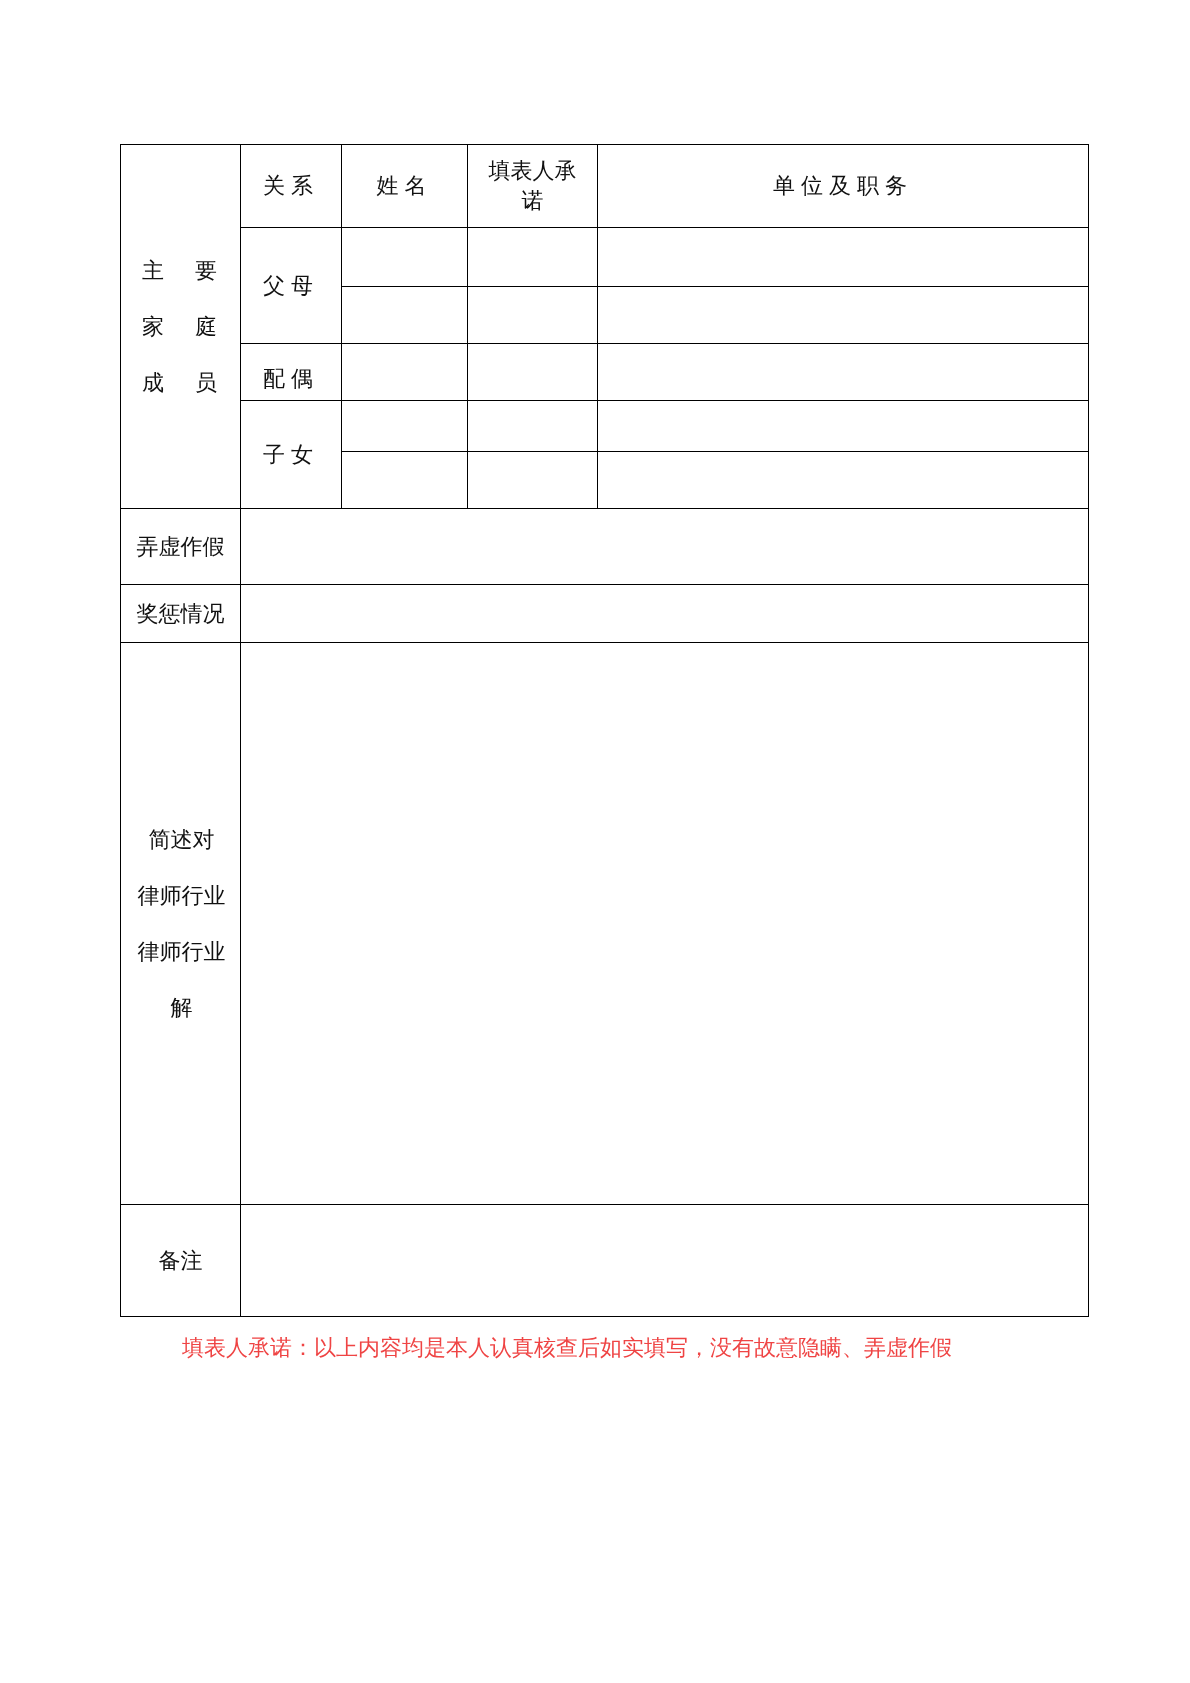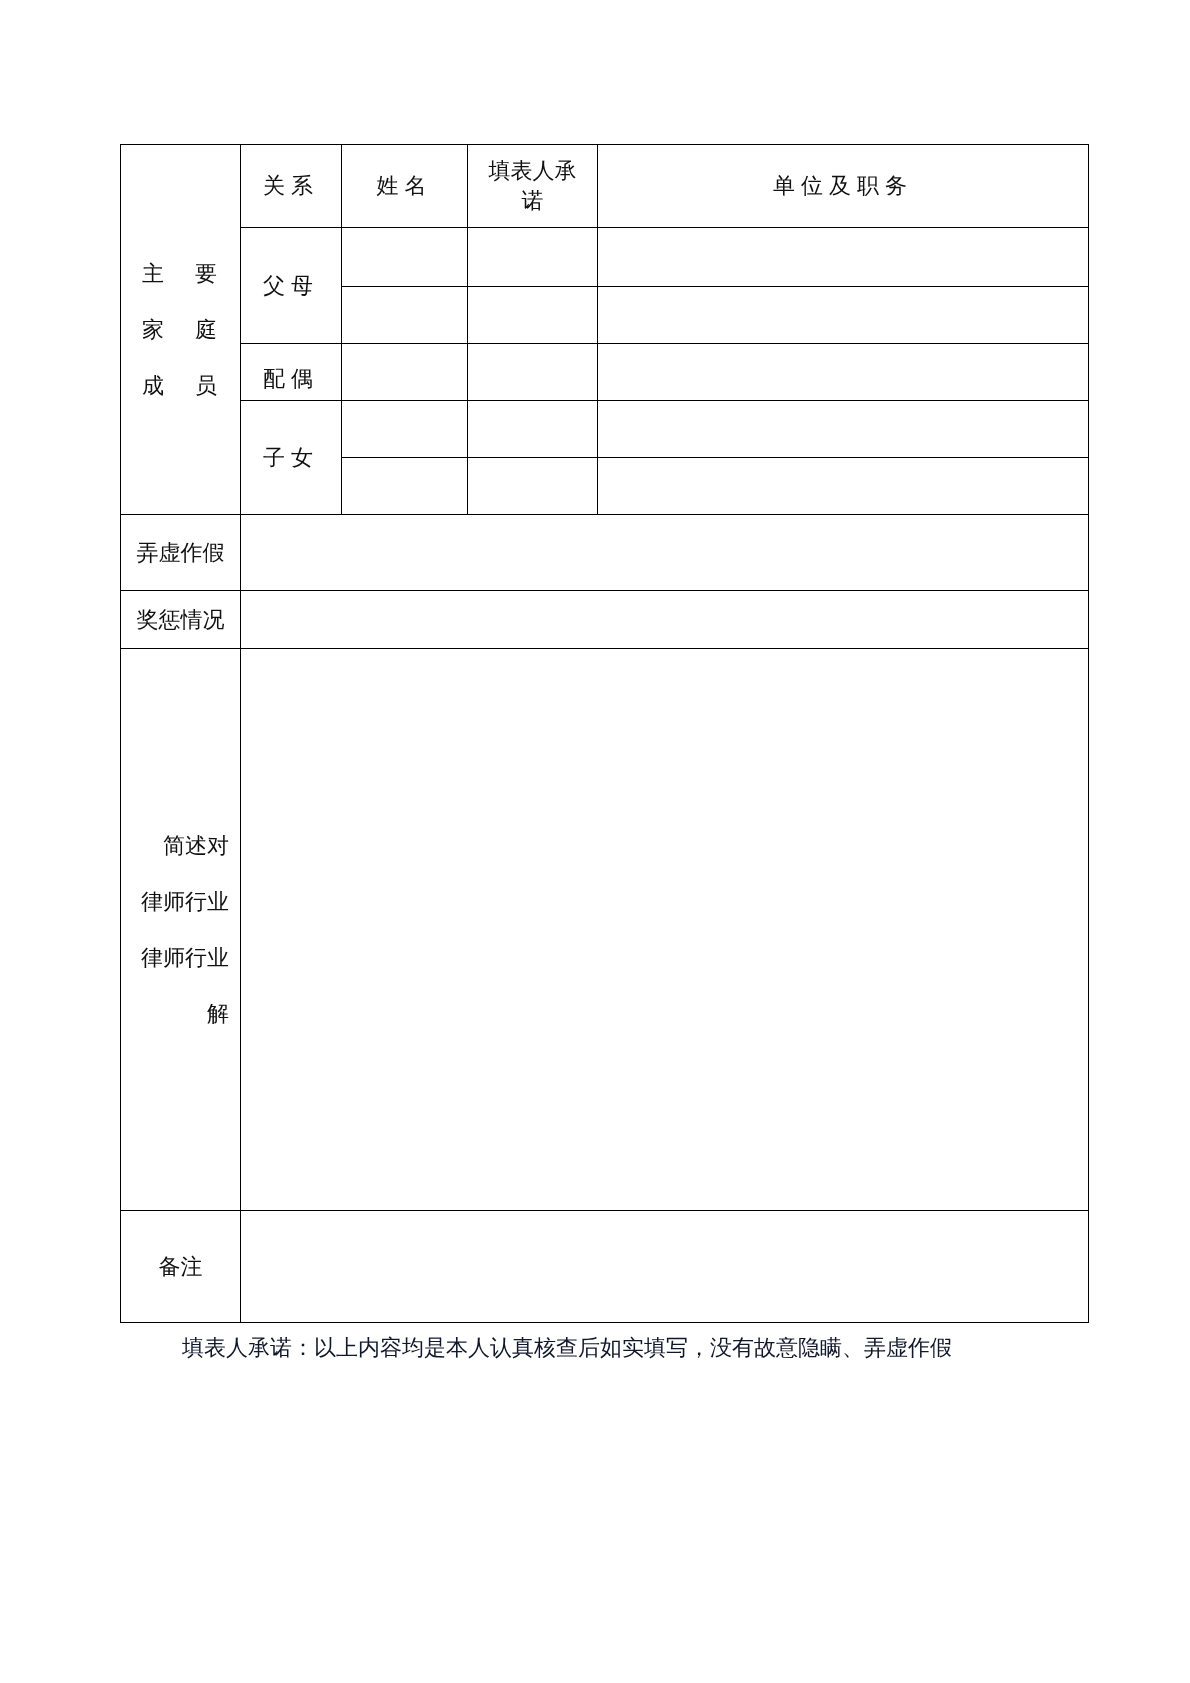--- a/index.html
+++ b/index.html
@@ -12,26 +12,26 @@
       position: absolute; left: 120px; top: 144px;
       width: 968px; height: 1170px;
       border-collapse: collapse; table-layout: fixed;
     }
     .form-table td {
       border: 1.5px solid #000000;
       padding: 11px; font-size: 22px; vertical-align: middle;
       box-sizing: border-box;
     }
     .c { text-align: center; }
-    .label-left { text-align: right; padding-left: 13px !important; line-height: 56px; }
+    .label-left { text-align: center; padding-left: 13px !important; line-height: 56px; }
     .vlabel { text-align: right; line-height: 56px; letter-spacing: 12px; padding-left: 8px !important; }
     .hdr { letter-spacing: 6px; }
     .footer {
       position: absolute; left: 182px; top: 1330px; width: 860px;
-      font-size: 22px; line-height: 36px; color: #0f172a;
+      font-size: 22px; line-height: 36px; color: #ef4444;
     }
     .footer p { margin: 0; }
   </style>
 </head>
 <body>
 
 <table class="form-table">
   <colgroup>
     <col style="width:120px">
     <col style="width:101px">
@@ -61,21 +61,21 @@
     <td></td>
     <td></td>
     <td></td>
   </tr>
   <tr style="height:57px">
     <td class="c hdr" style="vertical-align:bottom; padding-bottom:6px">配偶</td>
     <td></td>
     <td></td>
     <td></td>
   </tr>
-  <tr style="height:57px">
+  <tr style="height:51px">
     <td rowspan="2" class="c hdr">子女</td>
     <td></td>
     <td></td>
     <td></td>
   </tr>
   <tr style="height:57px">
     <td></td>
     <td></td>
     <td></td>
   </tr>

